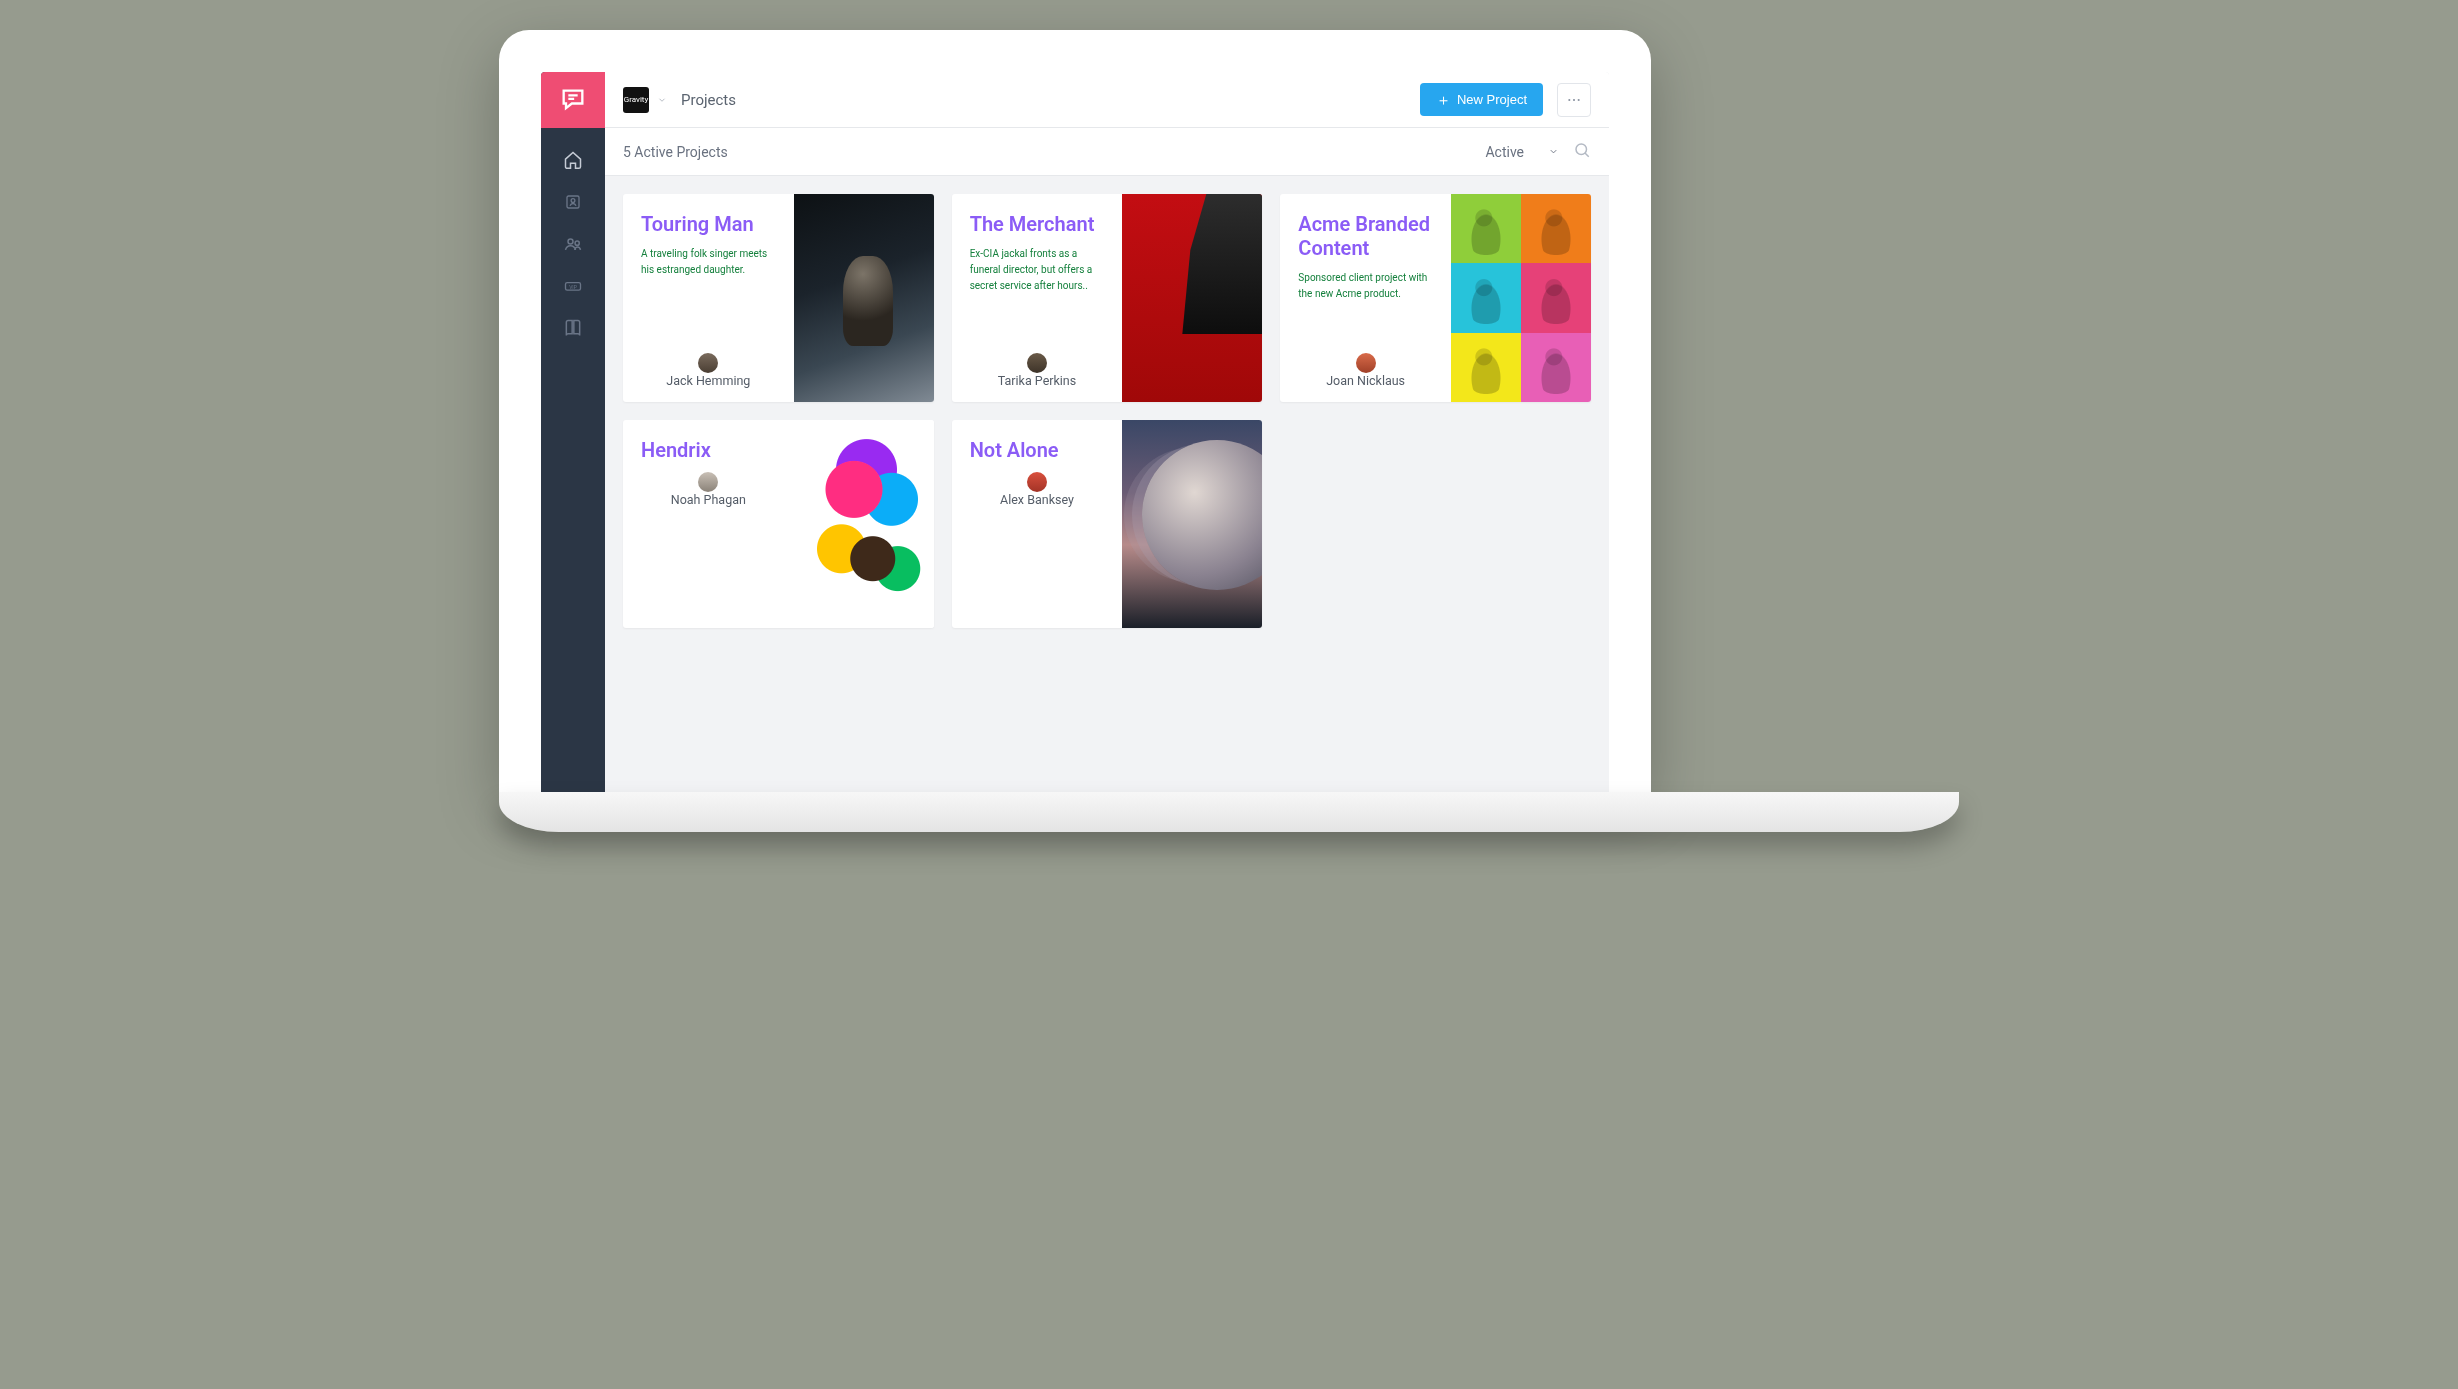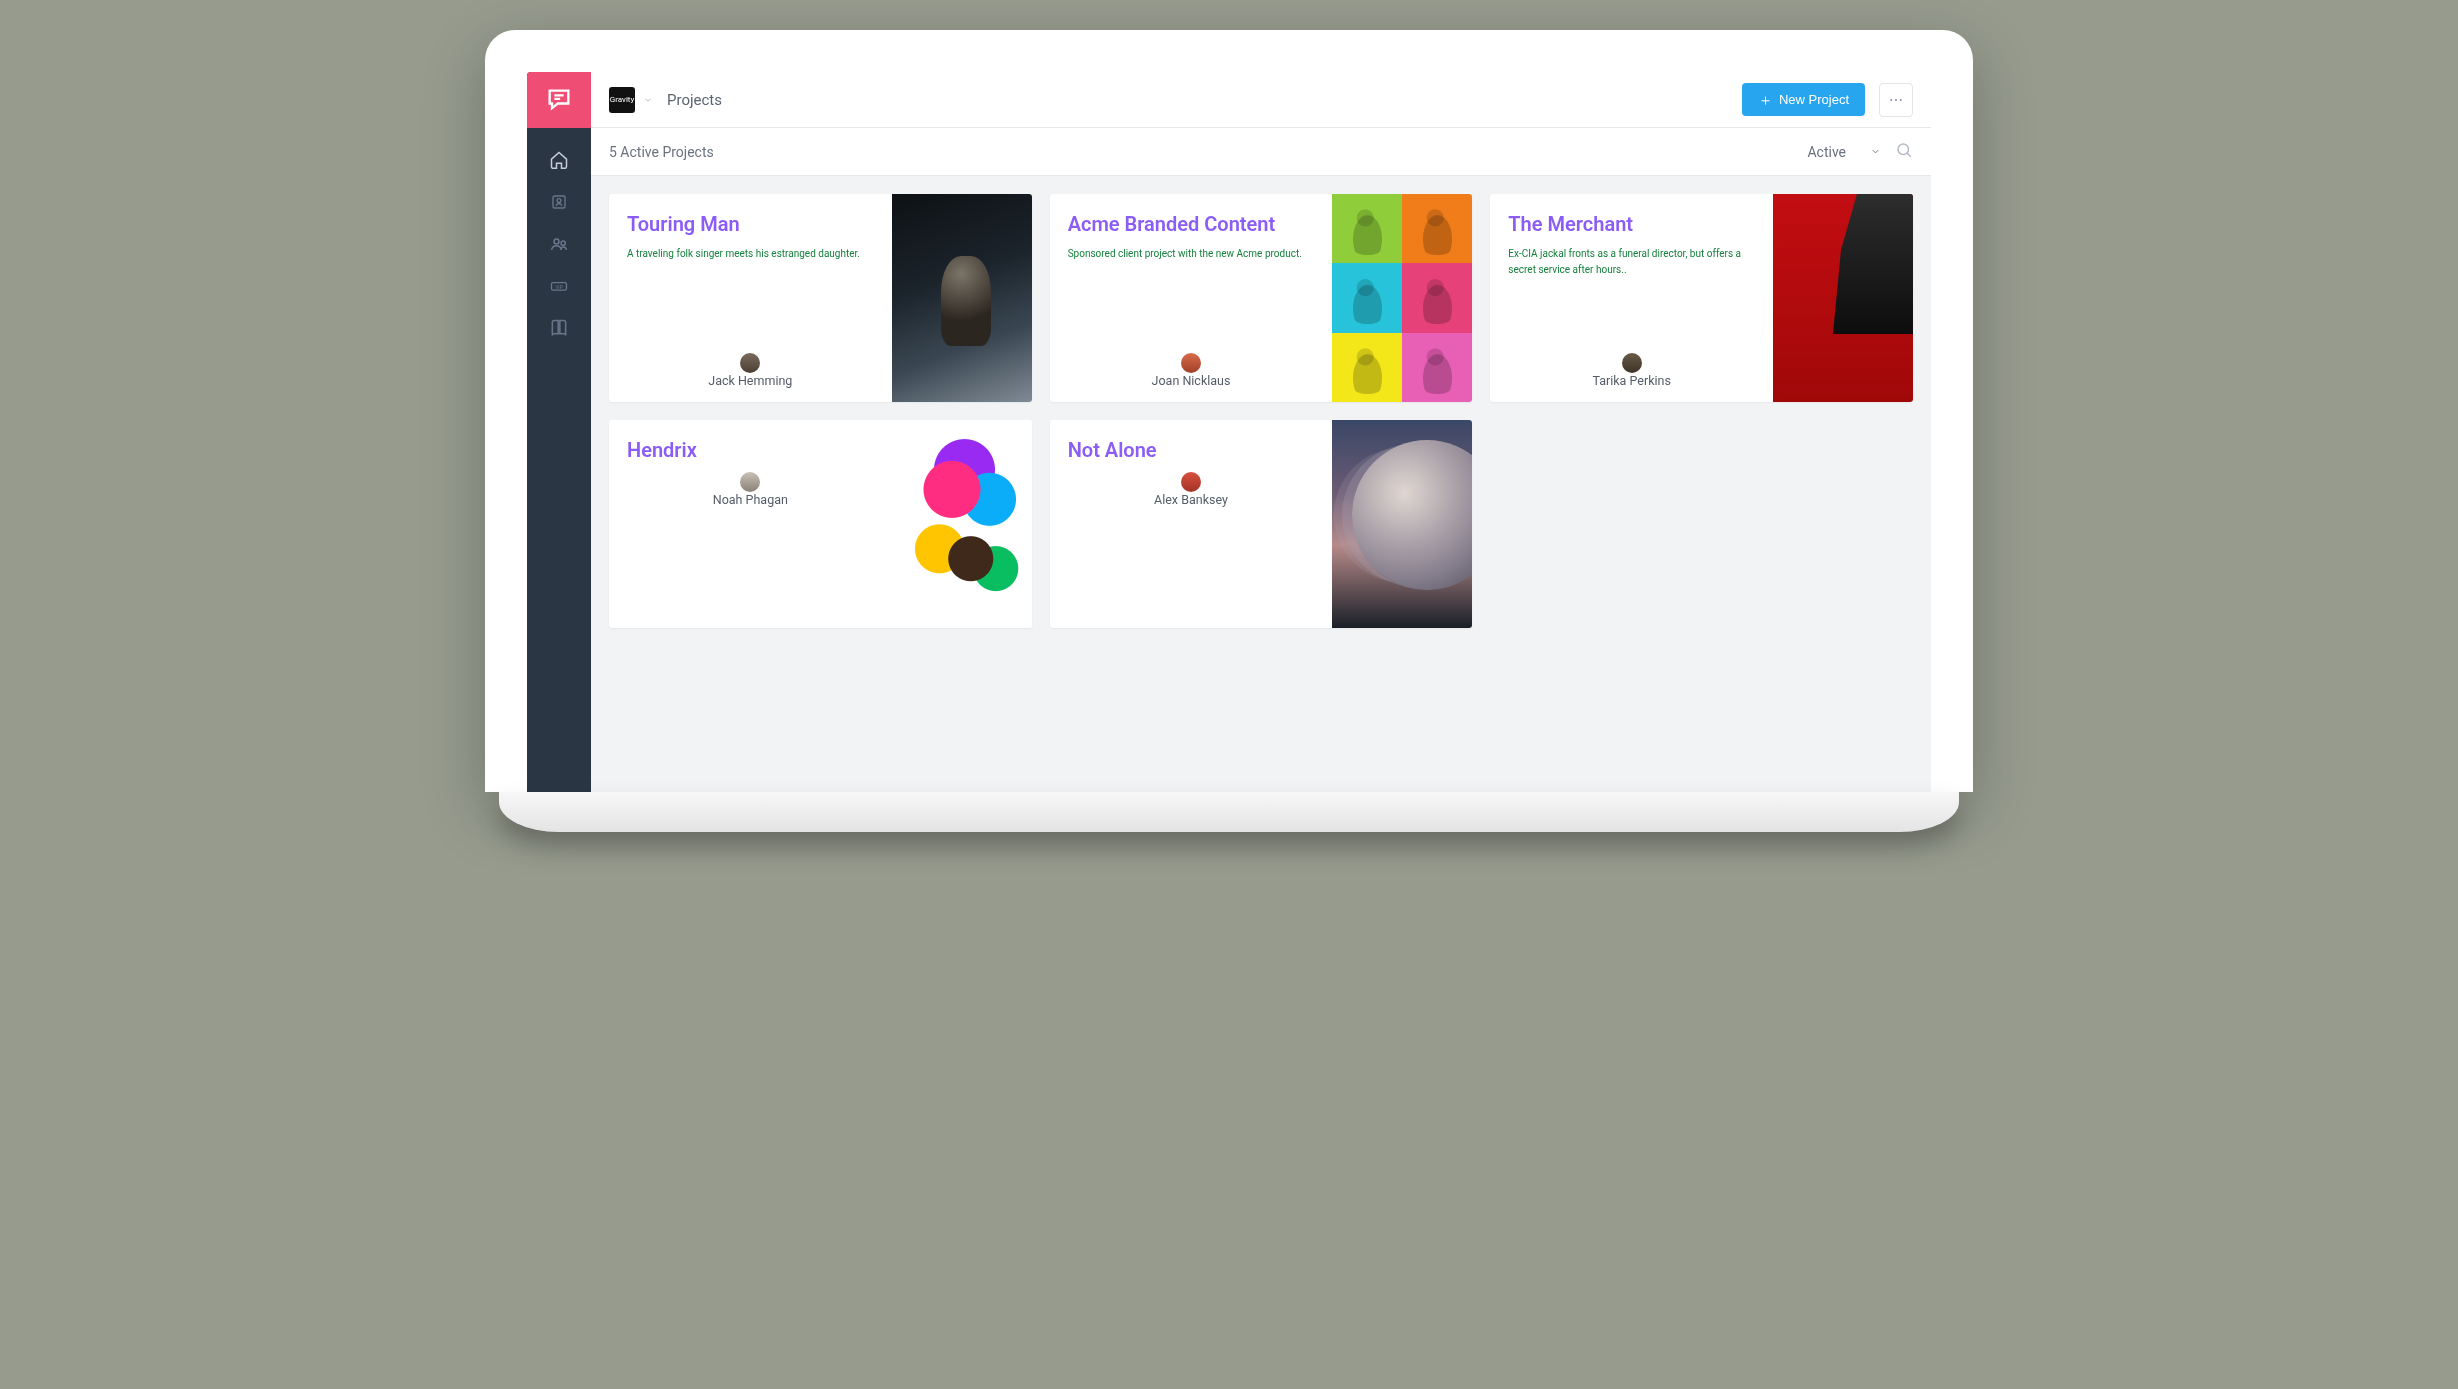--- a/index.html
+++ b/index.html
@@ -6,21 +6,21 @@
   body {
     font-family: -apple-system, BlinkMacSystemFont, "Segoe UI", Roboto, "Helvetica Neue", Arial, sans-serif;
     background: #969b8e;
     display: flex;
     justify-content: center;
     align-items: flex-start;
     min-height: 100vh;
     padding-top: 30px;
   }
   .laptop {
-    width: 1488px;
+    width: 1152px;
     background: #fff;
     border-radius: 30px 30px 0 0;
     padding: 42px 42px 0 42px;
     box-shadow: 0 20px 60px rgba(0,0,0,0.25);
     position: relative;
   }
   .laptop-base {
     width: 1460px;
     height: 40px;
     background: linear-gradient(#f7f7f7, #e4e4e4);
@@ -188,51 +188,51 @@
             <div class="card-author">
               <span class="avatar av1"></span>
               <span>Jack Hemming</span>
             </div>
           </div>
           <div class="card-img thumb-touring"></div>
         </div>
 
         <div class="card">
           <div class="card-body">
+            <div class="card-title">The Merchant</div>
+            <div class="card-desc">Ex-CIA jackal fronts as a funeral director, but offers a secret service after hours..</div>
+            <div class="card-author">
+              <span class="avatar av3"></span>
+              <span>Tarika Perkins</span>
+            </div>
+          </div>
+          <div class="card-img thumb-merchant"></div>
+        </div>
+
+        <div class="card">
+          <div class="card-body">
             <div class="card-title">Acme Branded Content</div>
             <div class="card-desc">Sponsored client project with the new Acme product.</div>
             <div class="card-author">
               <span class="avatar av2"></span>
               <span>Joan Nicklaus</span>
             </div>
           </div>
           <div class="card-img thumb-acme">
             <div class="a1"></div>
                 <div class="a2"></div>
                 <div class="a3"></div>
                 <div class="a4"></div>
                 <div class="a5"></div>
                 <div class="a6"></div>
           </div>
         </div>
 
         <div class="card">
           <div class="card-body">
-            <div class="card-title">The Merchant</div>
-            <div class="card-desc">Ex-CIA jackal fronts as a funeral director, but offers a secret service after hours..</div>
-            <div class="card-author">
-              <span class="avatar av3"></span>
-              <span>Tarika Perkins</span>
-            </div>
-          </div>
-          <div class="card-img thumb-merchant"></div>
-        </div>
-
-        <div class="card">
-          <div class="card-body">
             <div class="card-title">Hendrix</div>
             <div class="card-author">
               <span class="avatar av4"></span>
               <span>Noah Phagan</span>
             </div>
           </div>
           <div class="card-img thumb-hendrix"></div>
         </div>
 
         <div class="card">

